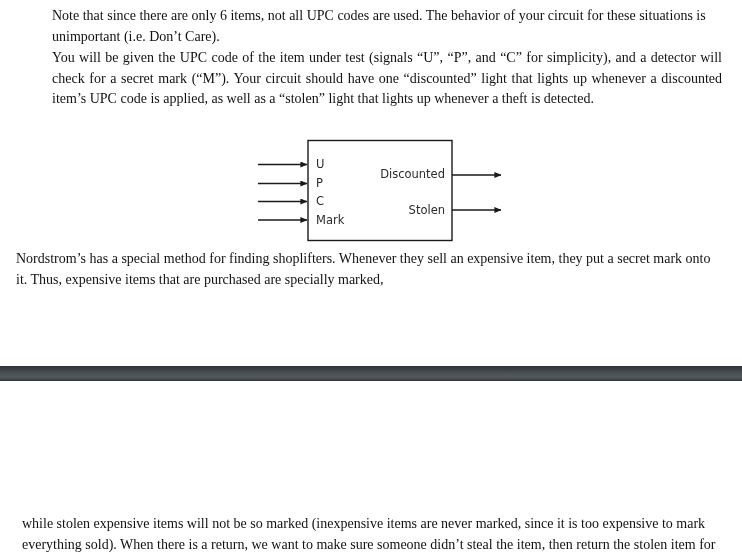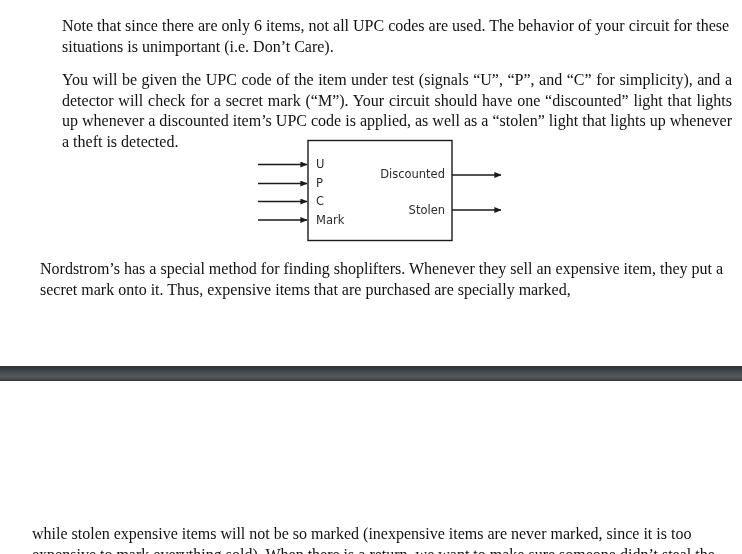--- a/index.html
+++ b/index.html
@@ -11,35 +11,35 @@
     width: 742px;
     height: 554px;
     position: relative;
     overflow: hidden;
     font-family: "Liberation Serif", "DejaVu Serif", serif;
     color: #121212;
     -webkit-font-smoothing: antialiased;
   }
 
   p.para {
-    margin: 10px;
-    font-size: 16px;
+    margin: 0;
+    font-size: 14px;
     line-height: 20.5px;
     color: #111111;
     text-align: left;
   }
   p.justify {
     text-align: justify;
     text-justify: inter-word;
   }
 
   
   #para-note    { position: absolute; left: 52px; top: 6px;  width: 670px; }
-  #para-upc     { position: absolute; left: 52px; top: 60px; width: 670px; }
-  #para-nord    { position: absolute; left: 30px; top: 249px; width: 700px; }
+  #para-upc     { position: absolute; left: 52px; top: 48px; width: 670px; }
+  #para-nord    { position: absolute; left: 16px; top: 249px; width: 700px; }
   #para-while   { position: absolute; left: 22px; top: 514px; width: 700px; }
 
   
   #diagram {
     position: absolute;
     left: 250px;
     top: 138px;
     width: 260px;
     height: 108px;
   }

